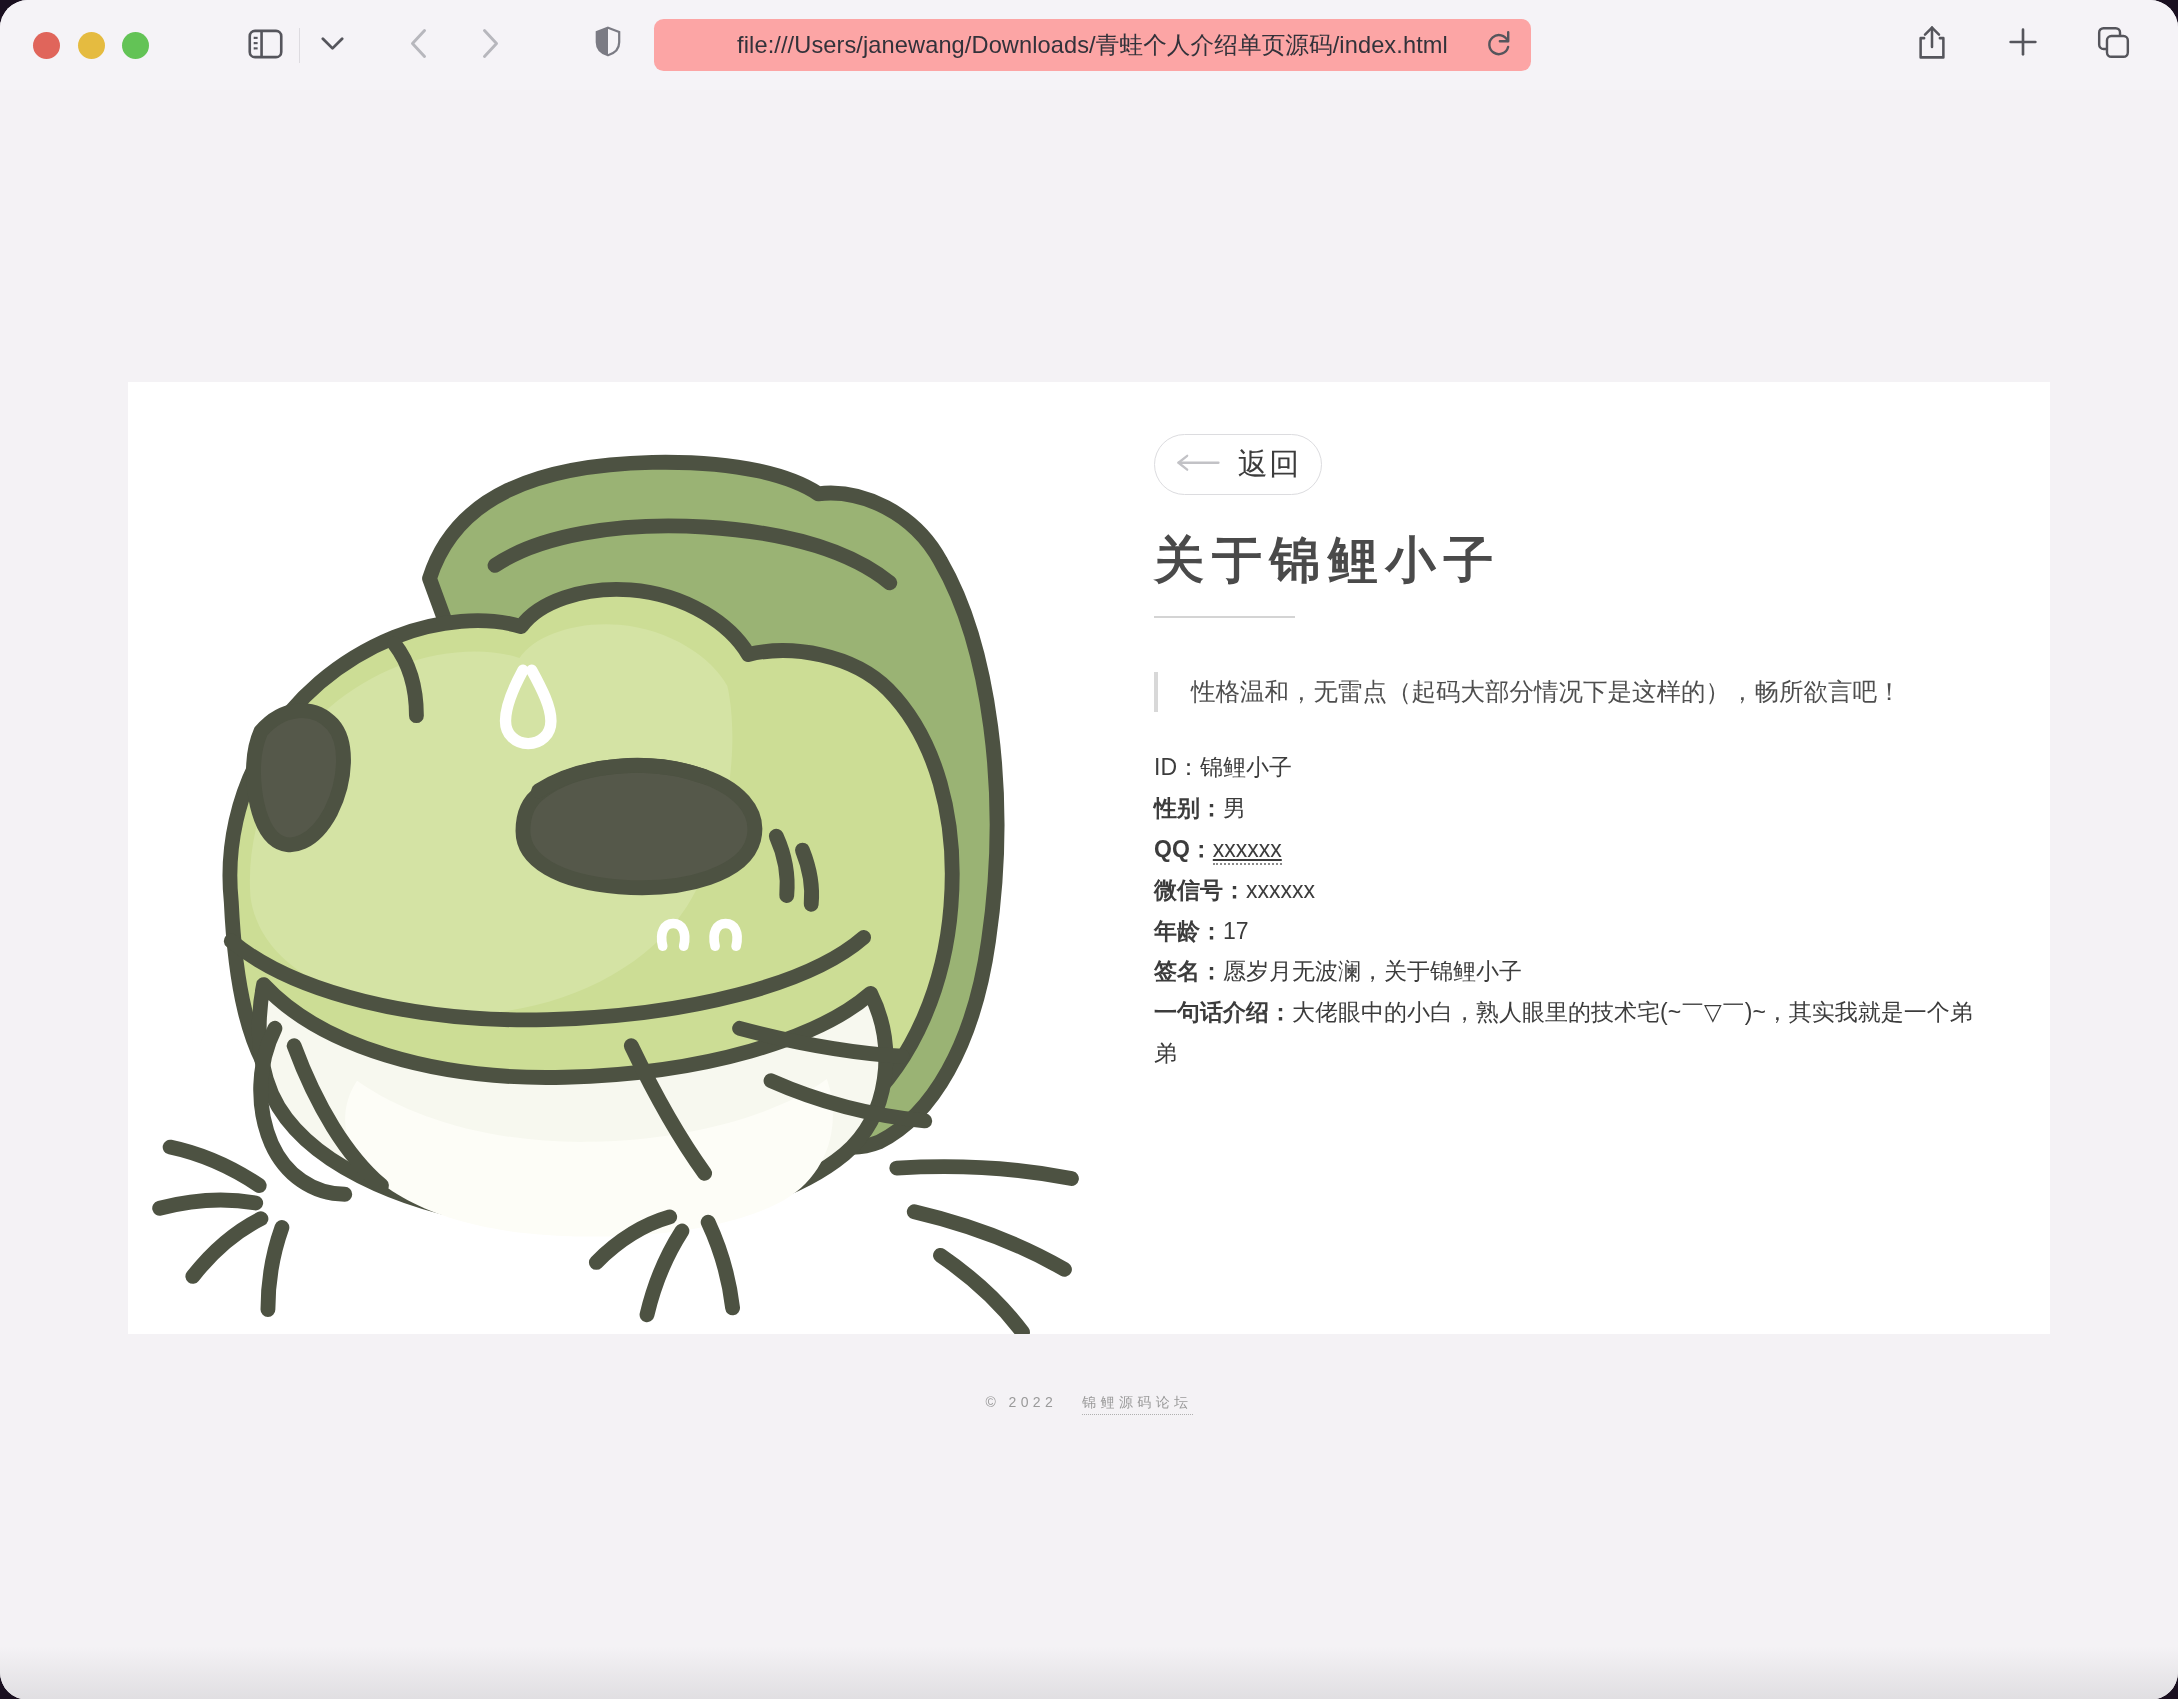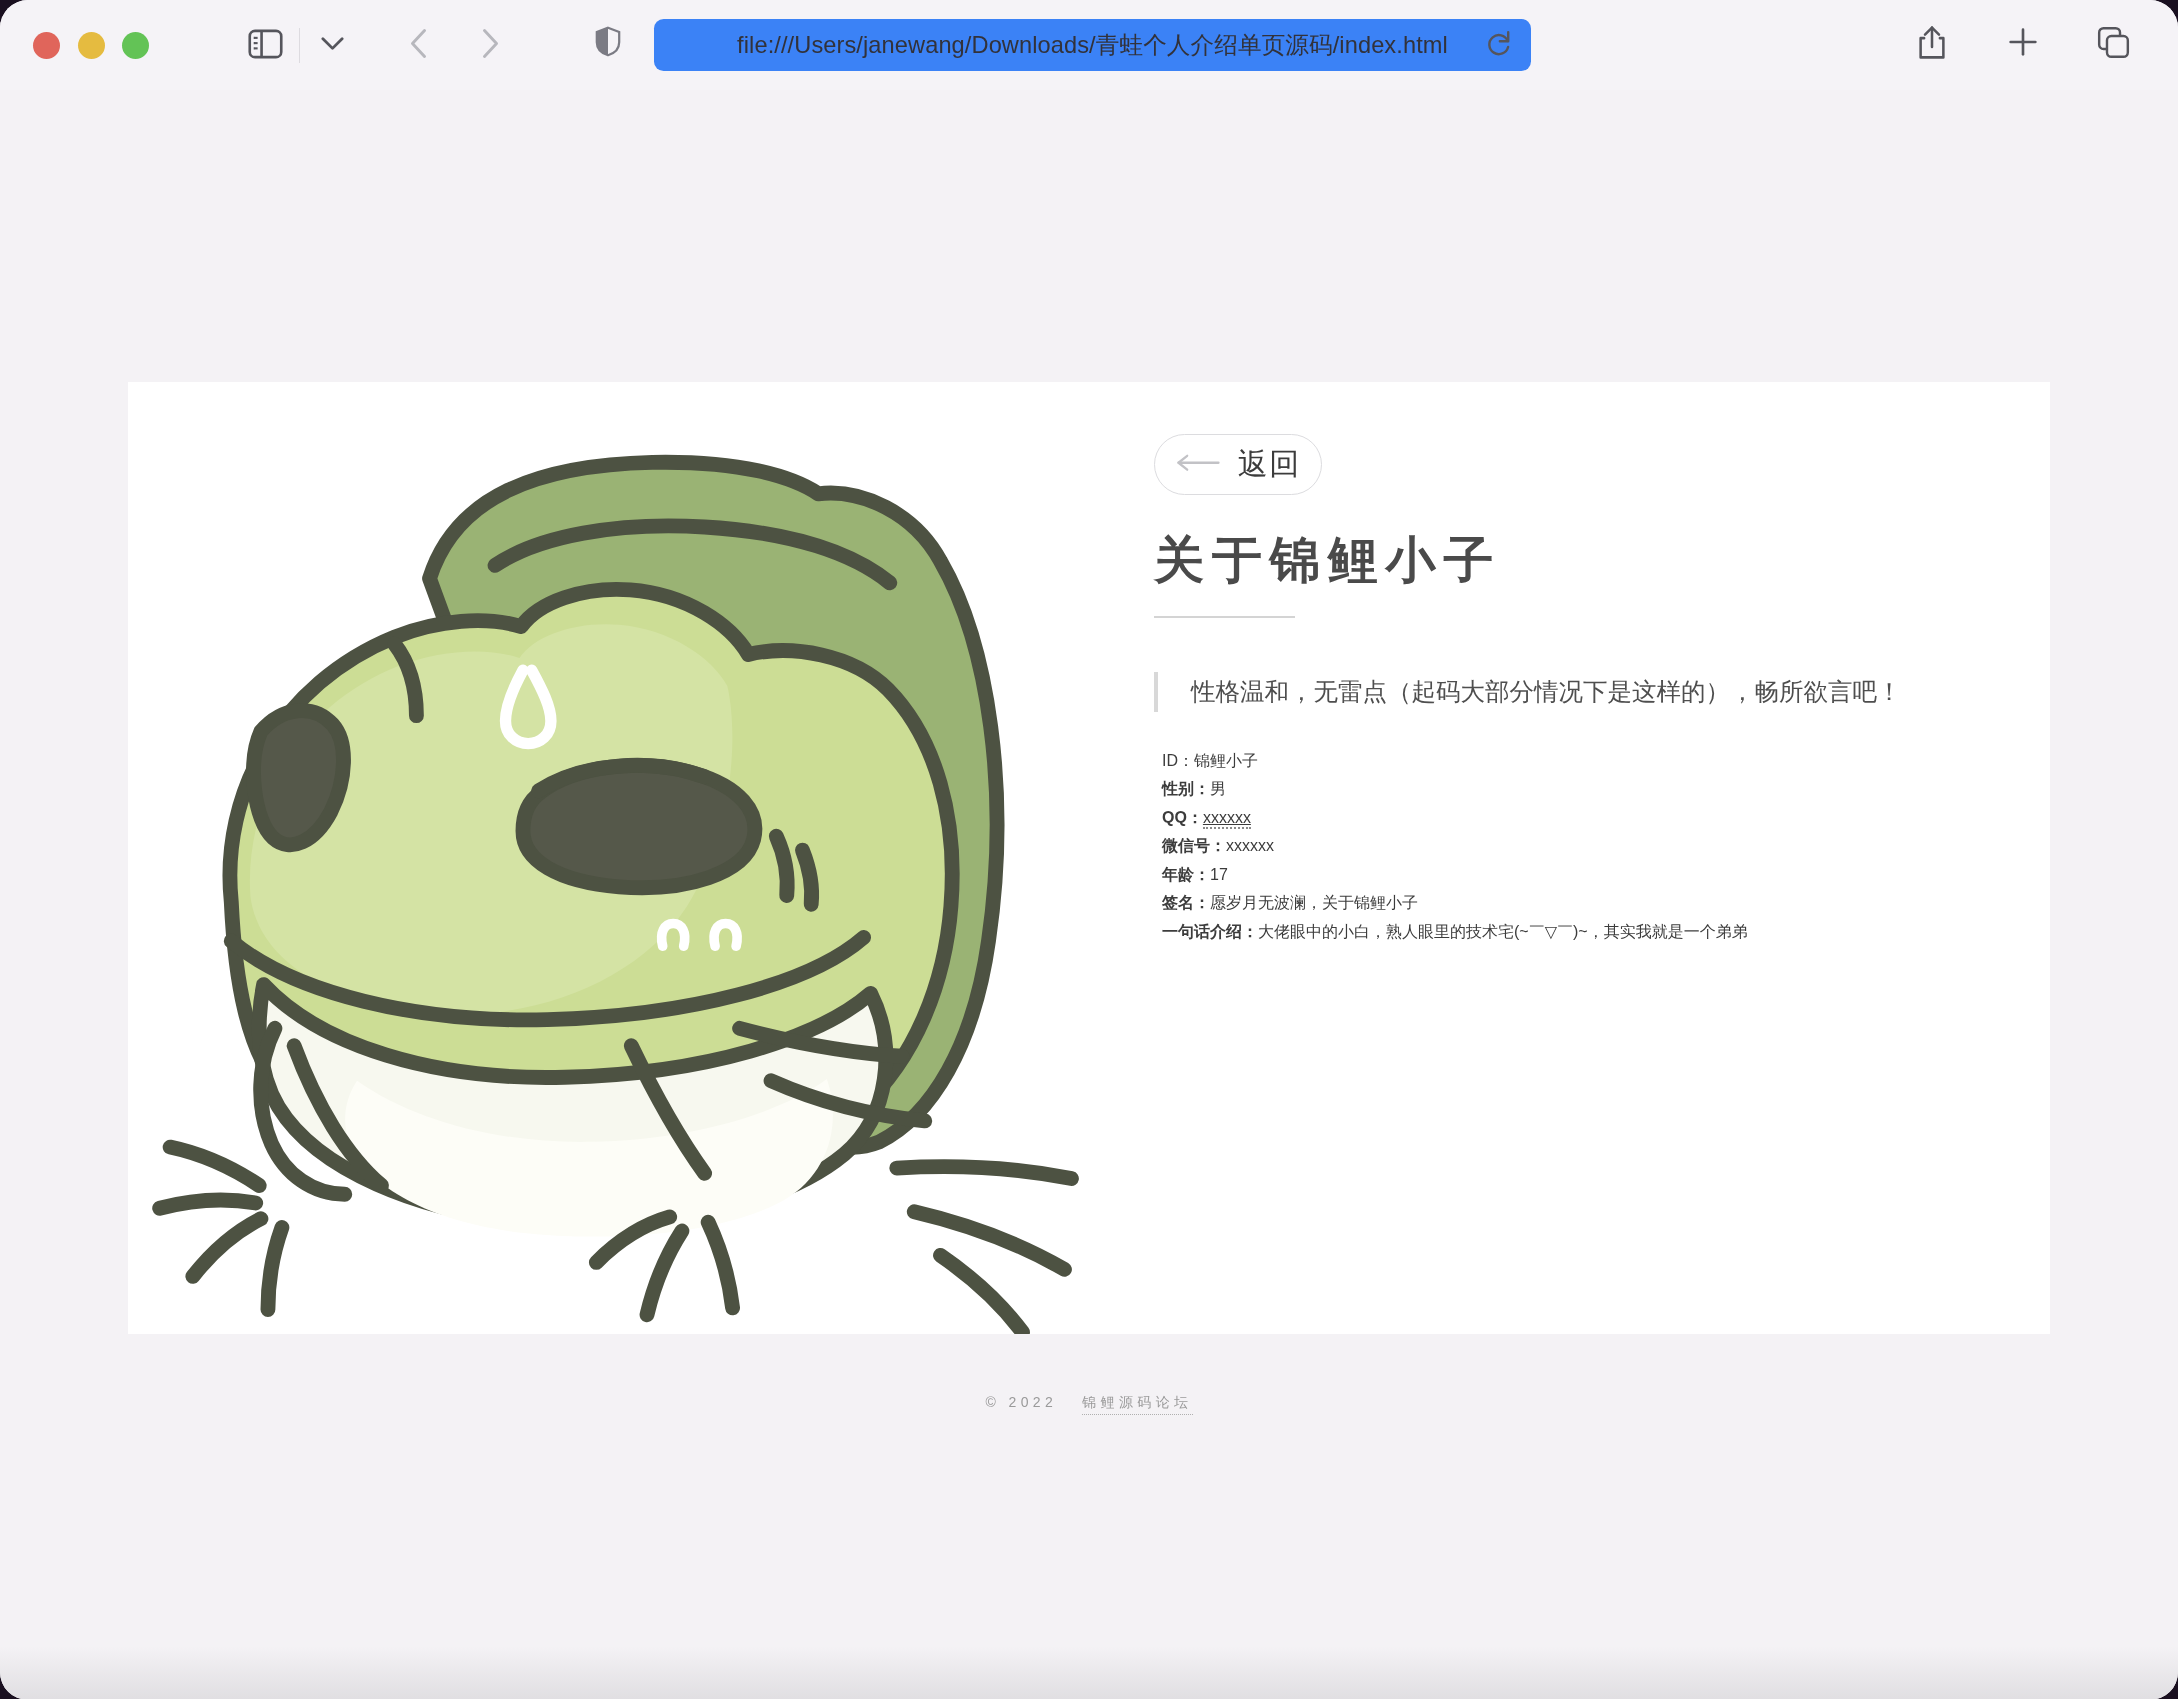--- a/index.html
+++ b/index.html
@@ -61,21 +61,21 @@
   
   .url-wrap {
     position: absolute;
     left: 654px;
     top: 19px;
     width: 877px;
     height: 52px;
   }
   .url-bar {
     width: 100%; height: 100%;
-    background: #3b82f6;
+    background: #fca5a5;
     border-radius: 9.6px;
     display: flex;
     align-items: center;
     justify-content: center;
     position: relative;
   }
   .url-text {
     font-size: 23.6px;
     color: #32323a;
     letter-spacing: 0.1px;
@@ -182,24 +182,23 @@
     line-height: 1.62;
     color: #4e4e4e;
   }
 
   
   .details {
     margin-top: 35px;
     max-width: 834px;
   }
   .detail-row {
-    font-size: 16px;
+    font-size: 23px;
     line-height: 1.78;
     color: #3c3c3c;
-    margin-left: 8px;
   }
   .detail-label { font-weight: bold; }
   .detail-label.plain { font-weight: normal; }
   .detail-value { font-weight: normal; }
   .detail-value.dotted {
     text-decoration: underline;
     text-decoration-style: solid;
     border-bottom: 2.6px dotted #8a8a8a;
     padding-bottom: 1.7px;
   }

